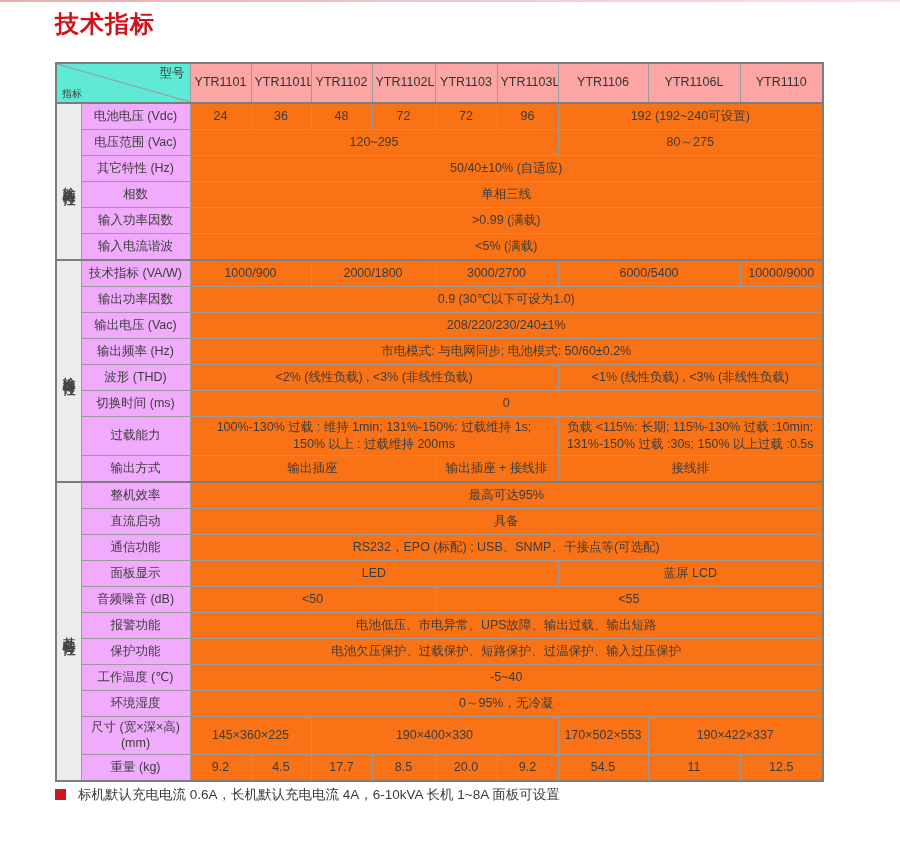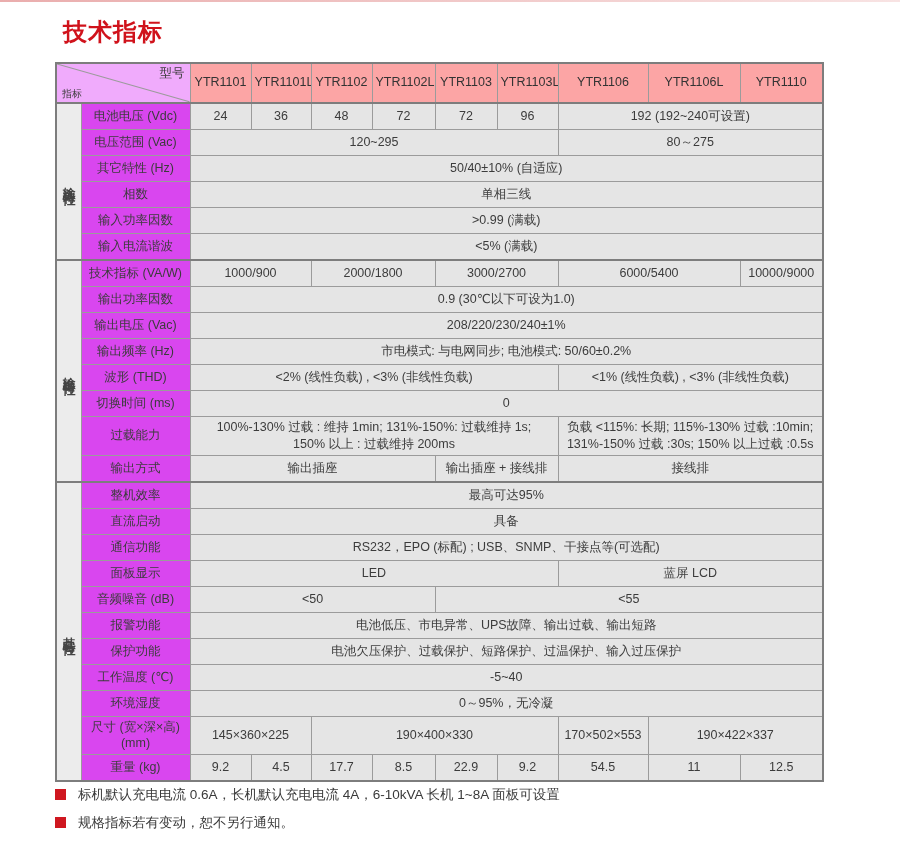--- a/index.html
+++ b/index.html
@@ -28,51 +28,51 @@
     white-space:pre-line;
     overflow:hidden;
   }
   table.spec{border:2px solid #7d7d7d;}
   table.spec thead th{
     background:#fca5a5;height:31px;font-weight:normal;color:#333;
     font-size:12.5px;
   }
   table.spec td{height:21px;}
   td.corner{
-    background:#f0abfc;position:relative;padding:0;margin-left:36px;
+    background:#5eead4;position:relative;padding:0;margin-left:36px;
   }
   .corner-inner{position:absolute;inset:0;}
   .corner-inner svg{position:absolute;left:0;top:0;width:100%;height:100%;}
   .corner-model{position:absolute;top:1px;right:5px;font-size:12.5px;}
   .corner-index{position:absolute;bottom:1px;left:5px;font-size:10px;}
   td.group{
     background:#ececec;
     writing-mode:vertical-rl;text-orientation:upright;
     letter-spacing:2px;font-weight:bold;color:#444;
     padding:2px 0;
   }
-  td.rlabel{background:#d946ef;}
-  td.val{background:#e5e5e5;}
+  td.rlabel{background:#f0abfc;}
+  td.val{background:#f97316;}
   tr.section-start td{border-top:2px solid #7d7d7d;}
   .notes{position:absolute;left:55px;top:786px;width:800px;}
   .note{
     display:flex;align-items:flex-start;margin-bottom:10px;
     font-size:13.5px;color:#3a3a3a;text-align:right;
   }
   .note .bullet{
     width:11px;height:11px;background:#cf1720;flex:0 0 11px;
     margin-top:3px;margin-right:12px;
   }
 </style>
 </head>
 <body>
 
 <div class="topline"></div>
 
-<h1 class="title" style="margin:8px;color:#d0121b;">技术指标</h1>
+<h1 class="title" style="margin:0;color:#d0121b;">技术指标</h1>
 
 <div class="tablewrap">
   <table class="spec">
     <colgroup>
       <col style="width:25px">
         <col style="width:109px">
       <col style="width:61px">
         <col style="width:60px">
         <col style="width:61px">
       <col style="width:63px">
@@ -226,32 +226,28 @@
           <td class="val" colspan="4">190×400×330</td>
           <td class="val">170×502×553</td>
           <td class="val" colspan="2">190×422×337</td>
         </tr>
         <tr>
           <td class="rlabel">重量 (kg)</td>
           <td class="val">9.2</td>
           <td class="val">4.5</td>
           <td class="val">17.7</td>
           <td class="val">8.5</td>
-          <td class="val">22.9</td>
+          <td class="val">20.0</td>
           <td class="val">9.2</td>
           <td class="val">54.5</td>
           <td class="val">11</td>
           <td class="val">12.5</td>
         </tr>
       </tbody>
   </table>
 </div>
 
 <div class="notes">
   <div class="note">
     <span class="bullet"></span>
     <span>标机默认充电电流 0.6A，长机默认充电电流 4A，6-10kVA 长机 1~8A 面板可设置</span>
   </div>
-  <div class="note">
-    <span class="bullet"></span>
-    <span>规格指标若有变动，恕不另行通知。</span>
-  </div>
 </div>
 
 </body></html>

